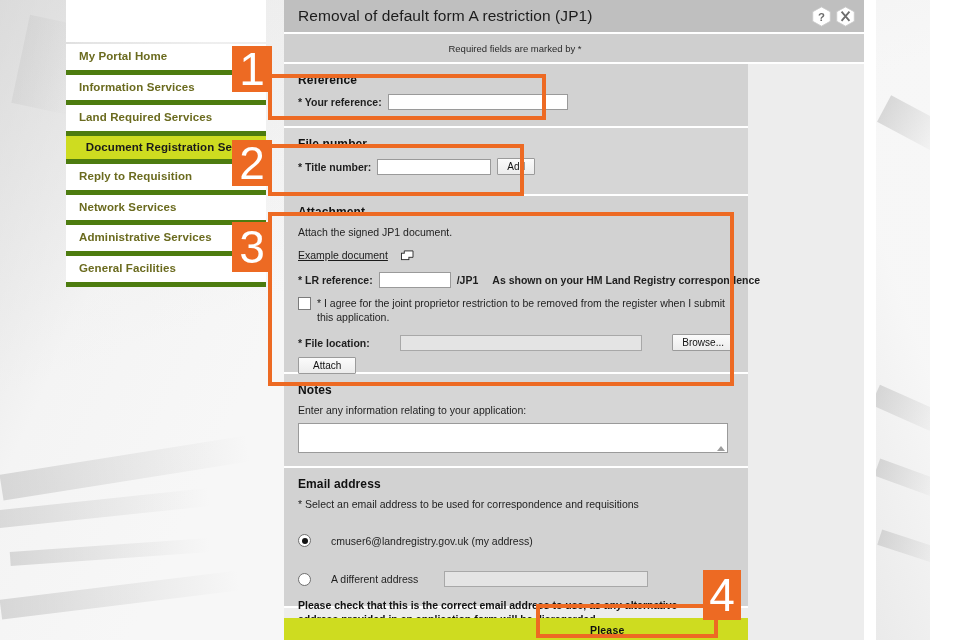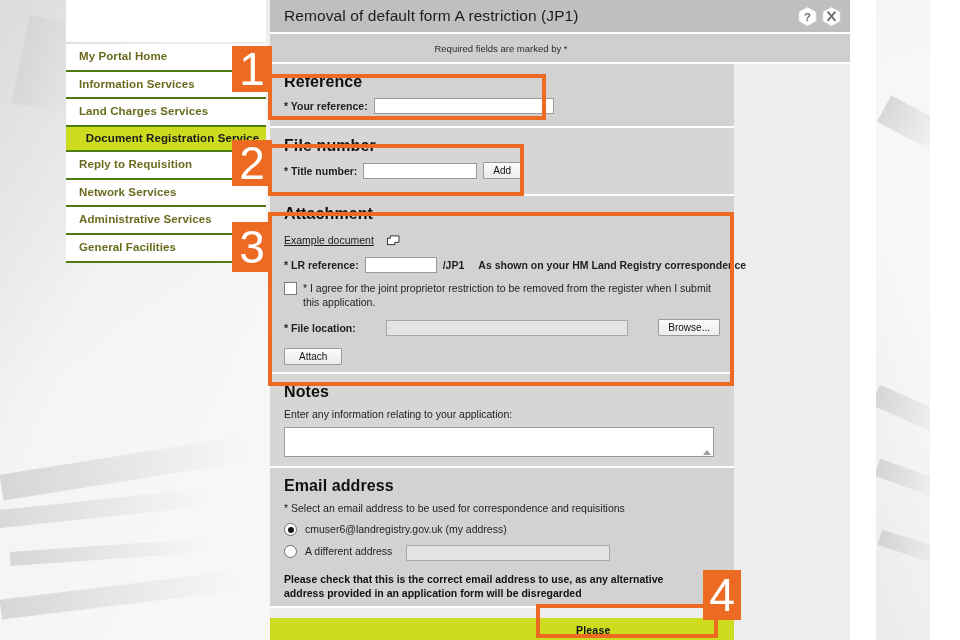--- a/index.html
+++ b/index.html
@@ -35,29 +35,29 @@
   #slab-top-left{left:66px;top:0;width:200px;height:42px;}
   #slab-right{left:846px;top:0;width:30px;height:640px;}
   #slab-right2{left:930px;top:0;width:30px;height:640px;}
 
   
   #sidebar{position:absolute;left:66px;top:44px;width:200px;}
   .nav-item{
     background:#ffffff;color:#6b6b1f;
     font-size:11.5px;font-weight:bold;
     padding:6px 0 6px 13px;
-    border-bottom:2px solid #4d7c0f;
+    border-bottom:5px solid #4d7c0f;
     line-height:1.18;
     letter-spacing:.1px;
   }
   .nav-item.active{background:#CEDC20;color:#1a1a1a;}
   .nav-item.two-line{padding-top:5px;padding-bottom:5px;text-align:center;}
 
   
-  #panel{position:absolute;left:270px;top:0;width:580px;height:640px;}
+  #panel{position:absolute;left:284px;top:0;width:580px;height:640px;}
 
   #panel-title{
     height:32px;background:#BFBFBF;
     display:flex;align-items:center;
     padding:0 8px 0 14px;
     border-bottom:2px solid #ffffff;
   }
   #panel-title .ttxt{
     font-size:15.5px;color:#1c1c1c;flex:1;letter-spacing:.1px;
   }
@@ -71,21 +71,21 @@
   }
   #req-bar .rtxt{margin-right:118px;}
 
   
   #panel-body{position:relative;height:578px;background:#EDEDED;}
   #left-col{position:absolute;left:0;top:0;width:464px;}
 
   .section{background:#D2D2D2;border-bottom:2px solid #fff;padding:9px 14px 11px 14px;}
   .section.alt{background:#D6D6D6;}
   .section h3{
-    margin:0 0 7px 0;font-size:16px;color:#111;font-weight:bold;letter-spacing:.1px;
+    margin:0 0 7px 0;font-size:12px;color:#111;font-weight:bold;letter-spacing:.1px;
   }
   .section .sub{font-size:10.5px;color:#1e1e1e;margin:0 0 7px 0;}
   .fieldrow{display:flex;align-items:center;gap:6px;font-size:10.5px;color:#1e1e1e;}
   .lbl{font-size:10.5px;color:#1e1e1e;white-space:nowrap;font-weight:bold;}
 
   input[type=text]{
     font-family:"Liberation Sans",sans-serif;font-size:10.5px;
     border:1px solid #9a9a9a;background:#fff;height:14px;
     padding:0 3px;box-sizing:content-box;outline:none;
   }
@@ -102,21 +102,21 @@
   }
   .popout{width:13px;height:11px;display:inline-block;}
 
   .chkline{display:flex;align-items:flex-start;gap:6px;margin-top:8px;}
   .chkbox{
     width:11px;height:11px;background:#fff;border:1px solid #7b7b7b;
     flex:none;margin-top:1px;cursor:pointer;
   }
   .chktxt{font-size:10.5px;color:#1e1e1e;line-height:1.35;}
 
-  .radioline{display:flex;align-items:flex-start;gap:8px;margin-top:9px;}
+  .radioline{display:flex;align-items:center;gap:20px;margin-top:24px;}
   .radio{
     width:11px;height:11px;border-radius:50%;background:#fff;border:1px solid #6f6f6f;
     flex:none;position:relative;cursor:pointer;
   }
   .radio.on::after{
     content:"";position:absolute;left:2.5px;top:2.5px;width:6px;height:6px;
     border-radius:50%;background:#141414;
   }
   .radtxt{font-size:10.5px;color:#1e1e1e;}
 
@@ -175,21 +175,21 @@
   <div class="ridge r8"></div>
   <div class="ridge r9"></div>
 </div>
 <div class="slab" id="slab-top-left"></div>
 <div class="slab" id="slab-right"></div>
 <div class="slab" id="slab-right2"></div>
 
 <nav id="sidebar">
   <div class="nav-item">My Portal Home</div>
   <div class="nav-item">Information Services</div>
-  <div class="nav-item">Land Charges Services</div>
+  <div class="nav-item">Land Required Services</div>
   <div class="nav-item active two-line">Document Registration Service</div>
   <div class="nav-item">Reply to Requisition</div>
   <div class="nav-item">Network Services</div>
   <div class="nav-item">Administrative Services</div>
   <div class="nav-item">General Facilities</div>
 </nav>
 
 <div id="panel">
 
   <div id="panel-title">
@@ -223,20 +223,21 @@
         <h3>File number</h3>
         <div class="fieldrow">
           <span class="lbl">* Title number:</span>
           <input type="text" style="width: 106px;" value="">
           <button class="btn">Add</button>
         </div>
       </div>
 
       <div class="section" style="height:156px;">
         <h3>Attachment</h3>
+        <p class="sub">Attach the signed JP1 document.</p>
 
         <a class="doclink" href="#">
           <span>Example document</span>
           <svg class="popout" viewBox="0 0 14 12">
             <rect x="0.5" y="3.5" width="8" height="7" fill="#ffffff" stroke="#2a2a2a"></rect>
             <path d="M3.5 3.5 V1 H13 V8 H8.5" fill="#ffffff" stroke="#2a2a2a"></path>
           </svg>
         </a>
 
         <div class="fieldrow" style="margin-top:9px;">
@@ -250,21 +251,21 @@
           <div class="chkbox"></div>
           <div class="chktxt" style="max-width:412px;">* I agree for the joint proprietor restriction to be removed from the register when I submit this application.</div>
         </div>
 
         <div class="fieldrow" style="margin-top:10px;gap:30px;">
           <span class="lbl">* File location:</span>
           <input type="text" class="disabledish" style="width: 238px;" value="">
           <button class="btn">Browse...</button>
         </div>
 
-        <div style="margin-top:10px;">
+        <div style="margin-top:4px;">
           <button class="btn" style="padding:2px 14px;">Attach</button>
         </div>
       </div>
 
       <div class="section alt" style="height:72px;">
         <h3>Notes</h3>
         <p class="sub">Enter any information relating to your application:</p>
         <div class="notesbox">
           <div class="grip"></div>
         </div>

